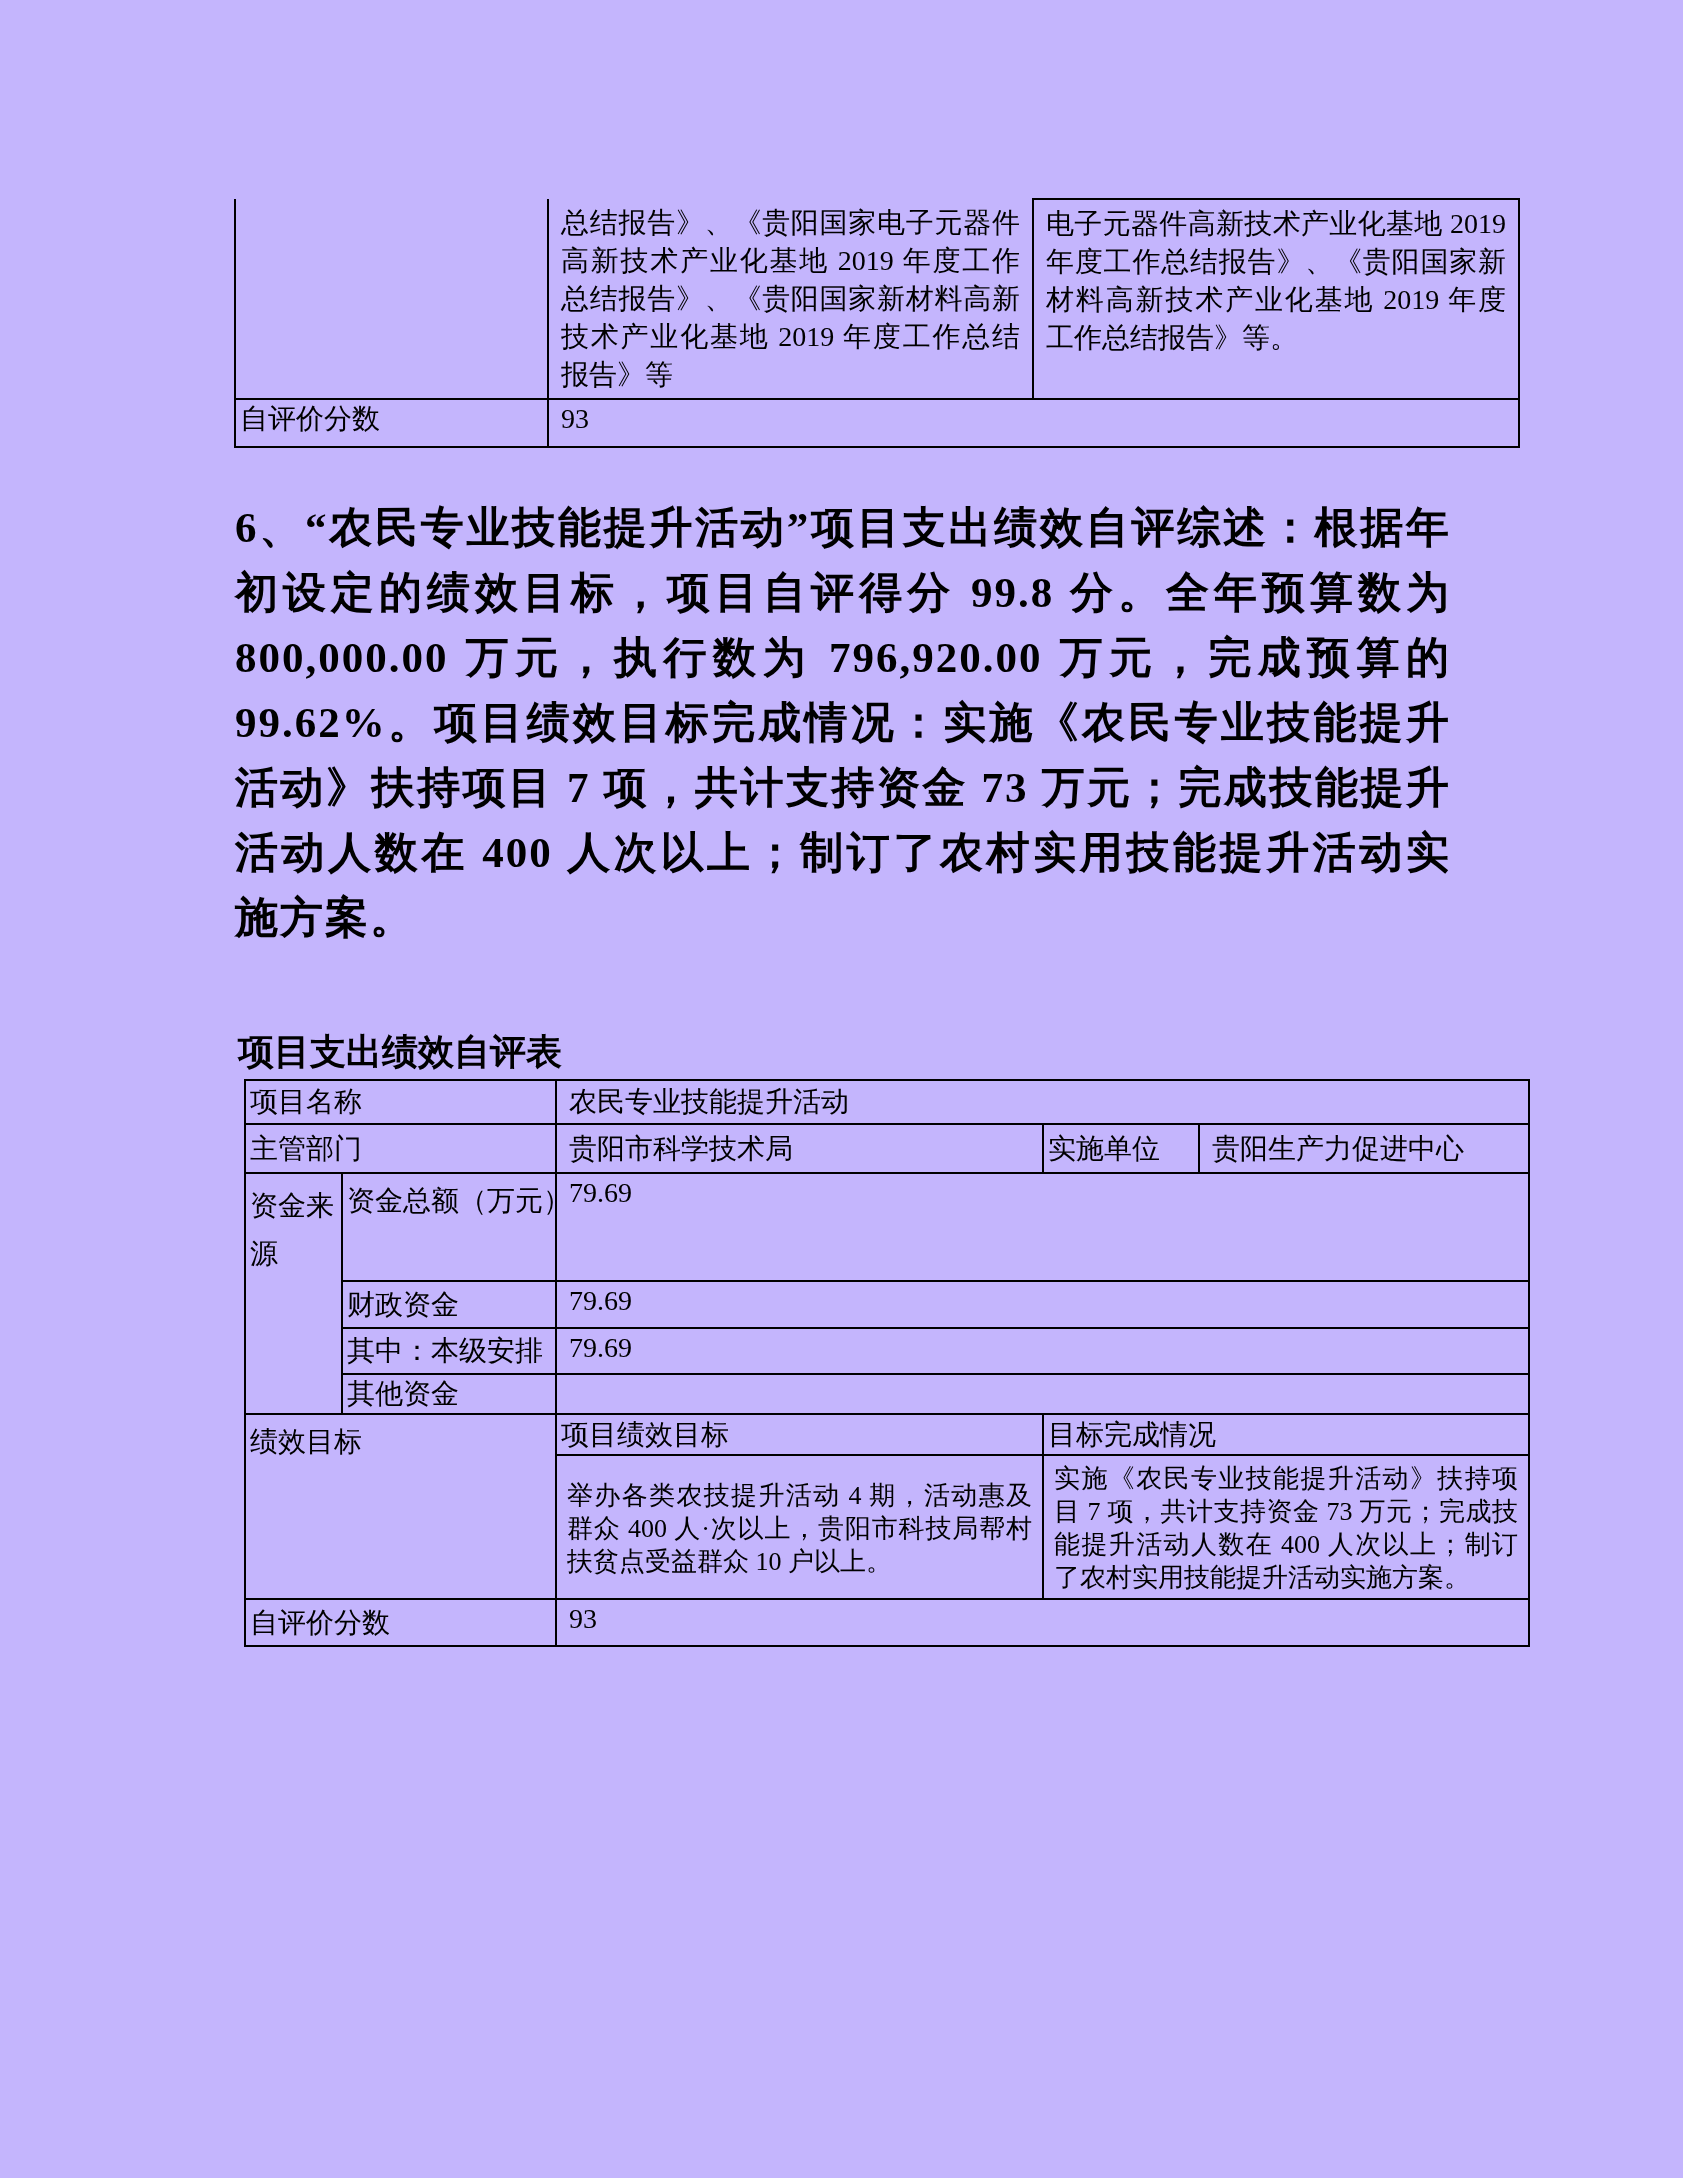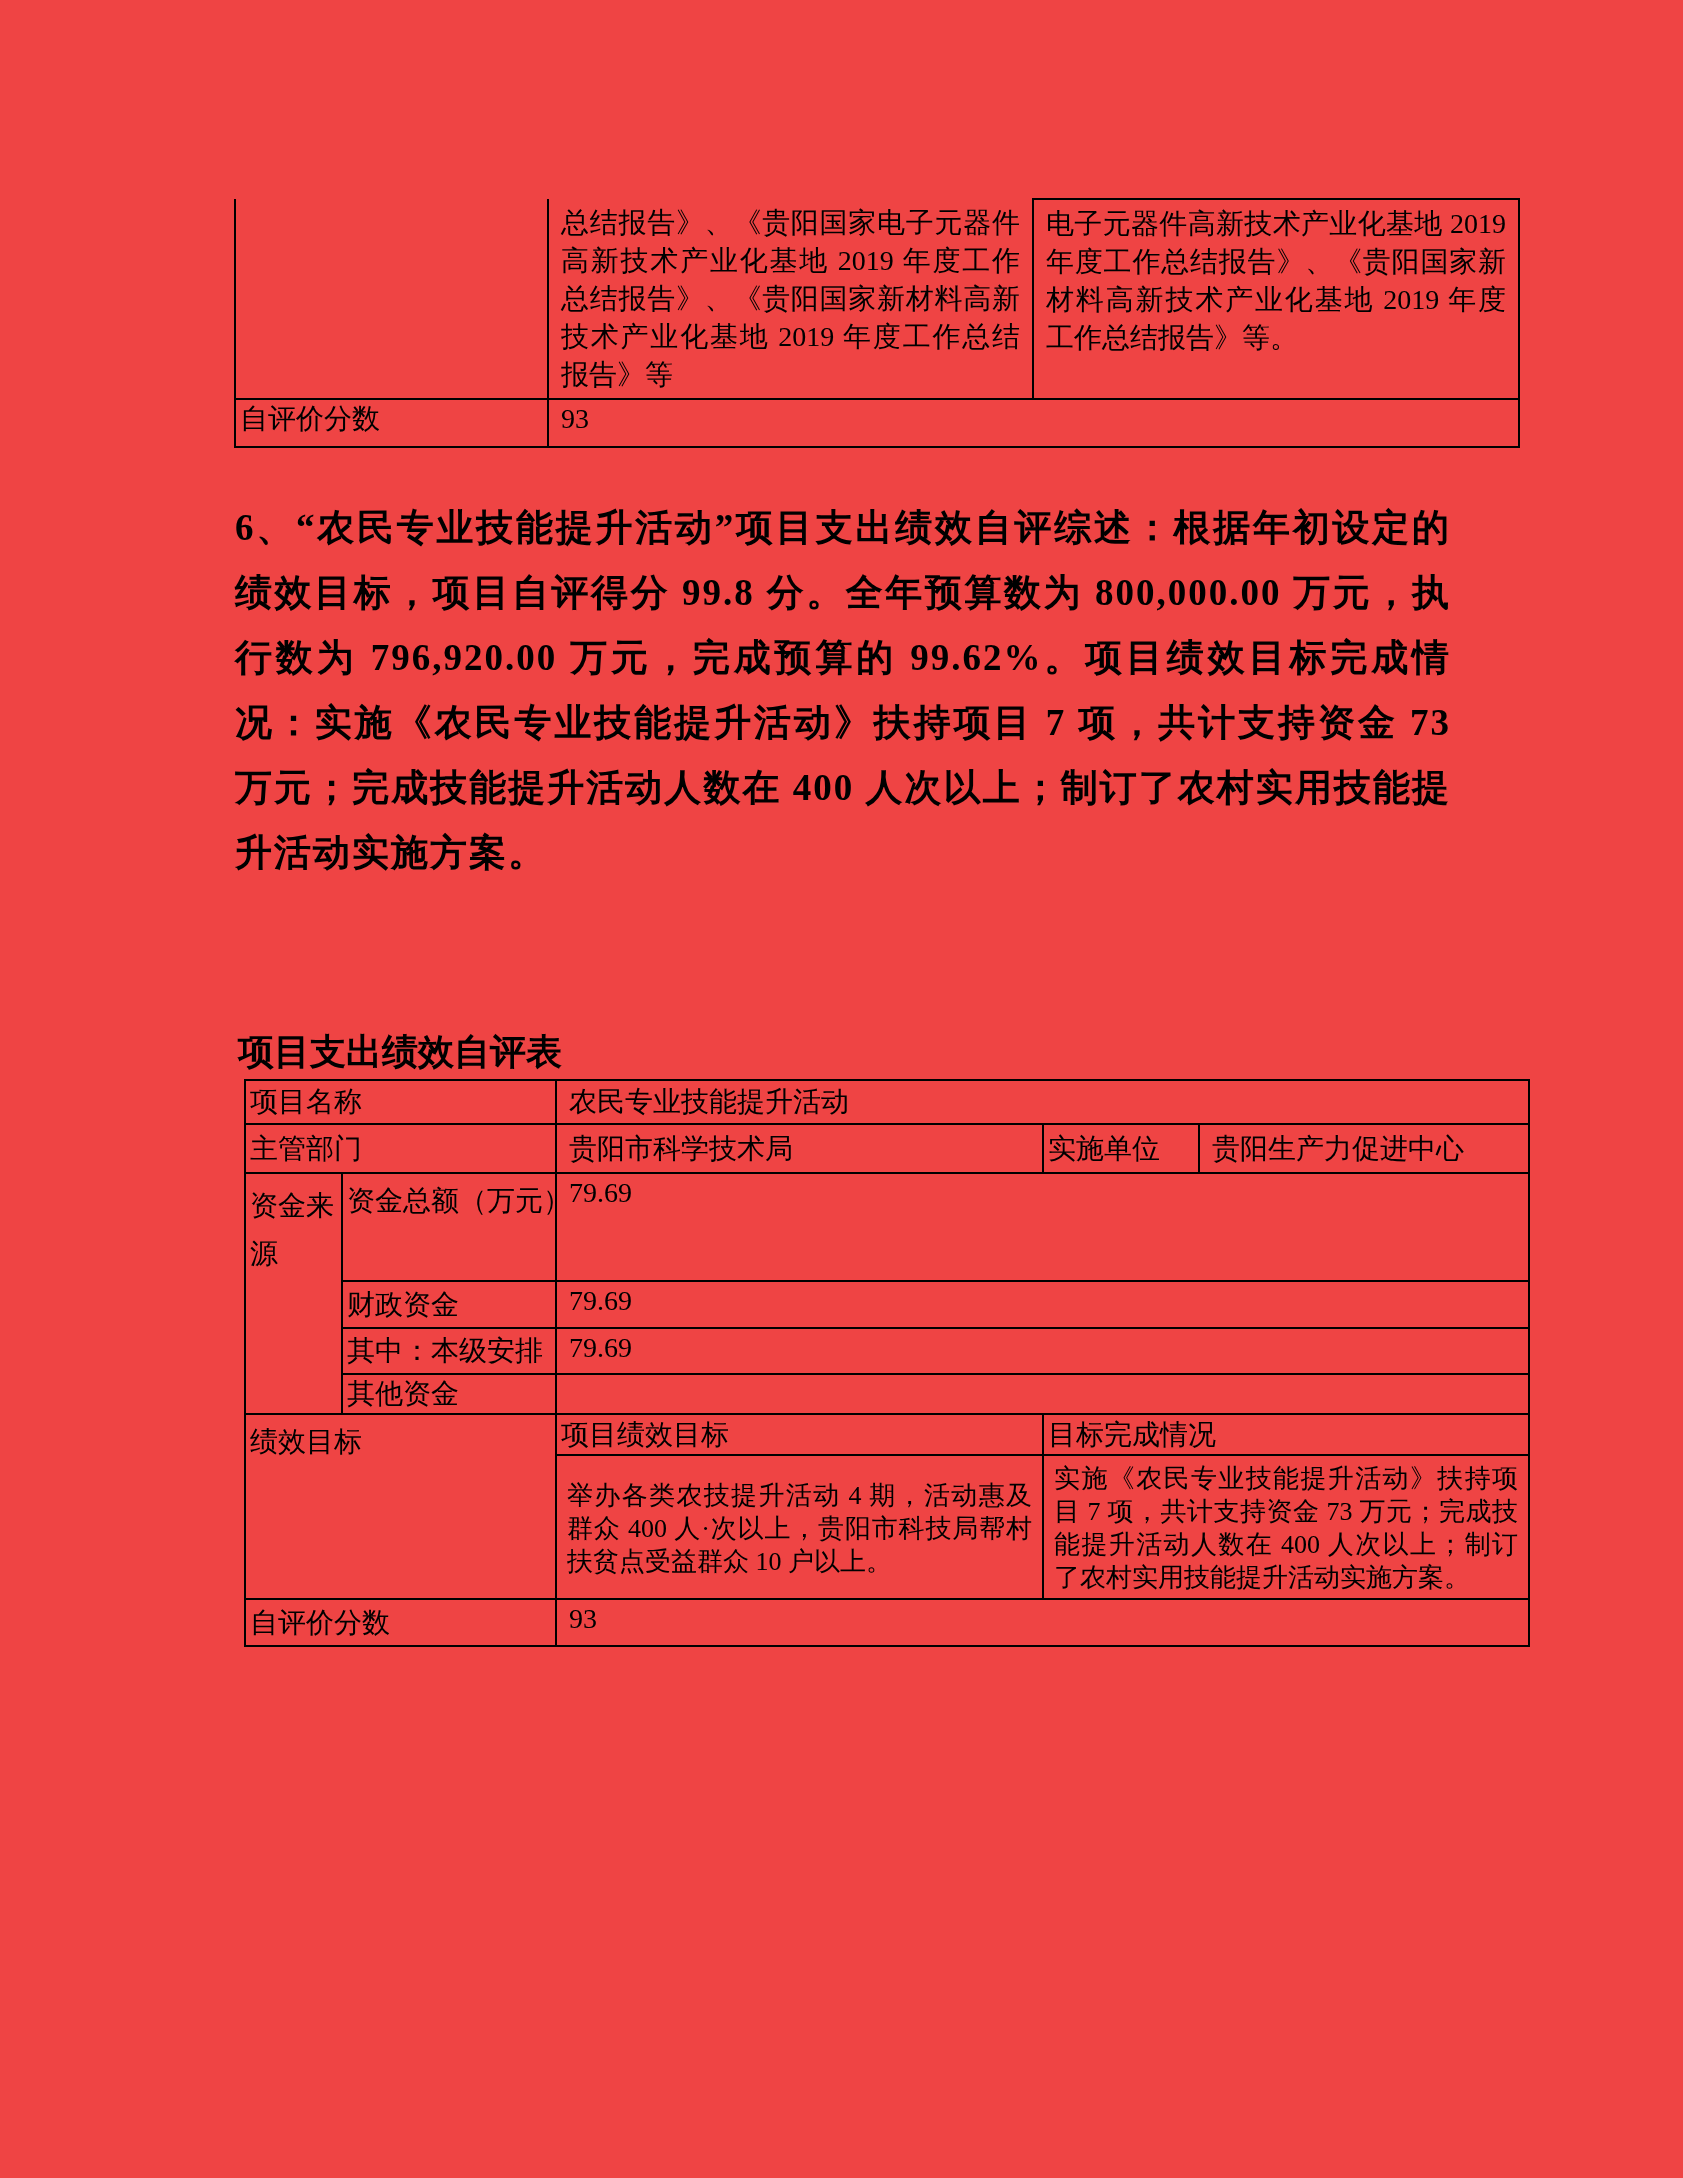--- a/index.html
+++ b/index.html
@@ -1,18 +1,18 @@
 <!DOCTYPE html>
 <html><head>
 <meta charset="utf-8">
 <style>
   * { margin:0; padding:0; box-sizing:border-box; }
   html,body { background:#ffffff; }
   .page {
-    position:relative; width:1683px; height:2178px; background:#ef4444;
+    position:relative; width:1683px; height:2178px; background:#c4b5fd;
     font-family:"Liberation Serif", serif; color:#000;
     overflow:hidden;
     text-decoration:underline;
   }
   table { border-collapse:collapse; table-layout:fixed; }
 
   
   .t1 { position:absolute; left:234px; top:198px; width:1284px; }
   .t1 td { vertical-align:top; }
   .t1 .r1 { height:160px; }
@@ -40,21 +40,21 @@
     font-family:"Liberation Serif", serif; font-size:28px;
     padding:3px 0 0 12px; vertical-align:top;
   }
   .top { vertical-align:top; padding-top:8px; }
   .wrap { white-space:normal; line-height:48px; }
 
   
   .summary {
     position:absolute; left:235px; top:495px; width:1216px;
     font-family:"Liberation Serif", serif; font-weight:bold;
-    font-size:37px; line-height:65px; letter-spacing:2px;
+    font-size:43px; line-height:65px; letter-spacing:2px;
     text-align:justify; color:#000;
   }
 
   
   .t2title {
     position:absolute; left:238px; top:1028px;
     font-family:"Liberation Sans", sans-serif; font-size:36px; font-weight:600;
   }
   .t2 { position:absolute; left:244px; top:1079px; width:1284px; }
   .t2 td { border:2px solid #000; }

